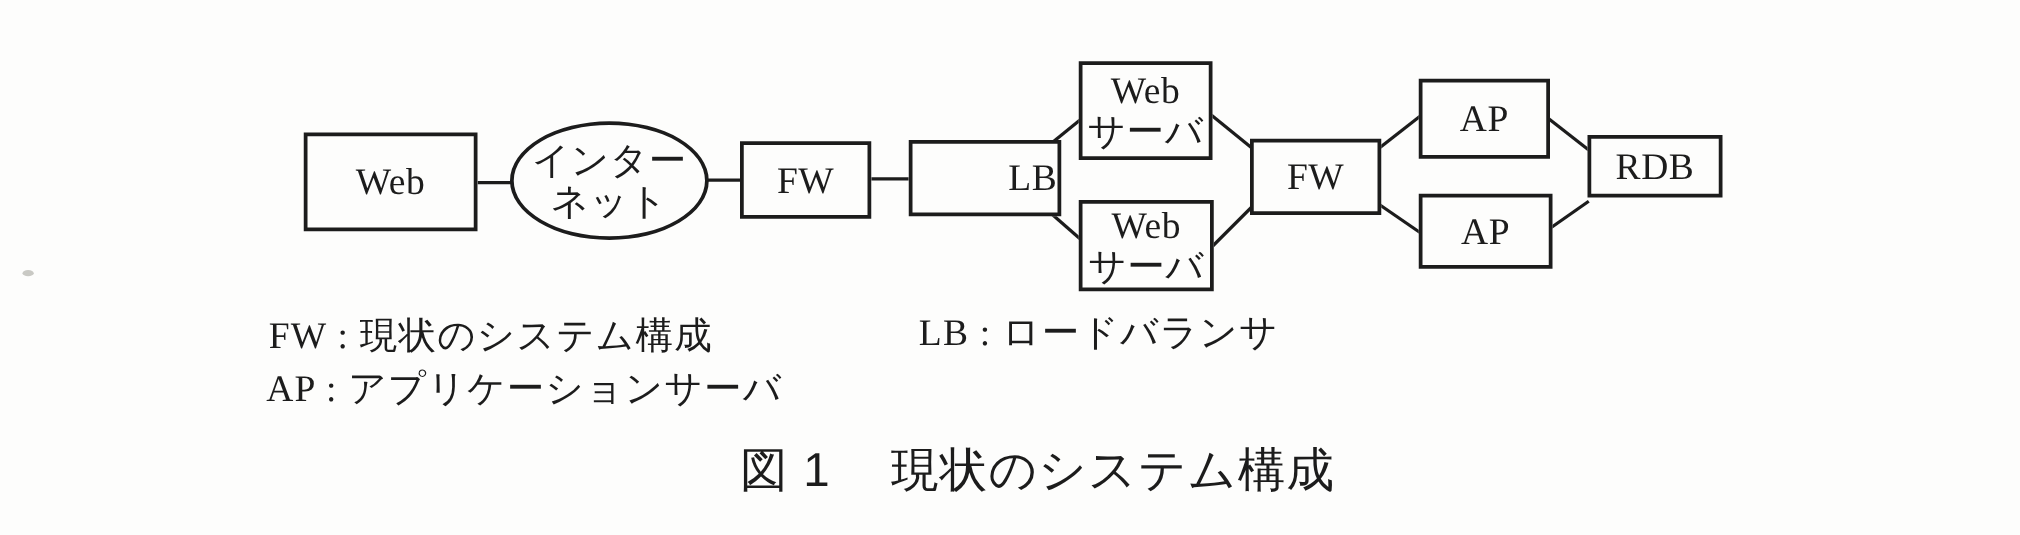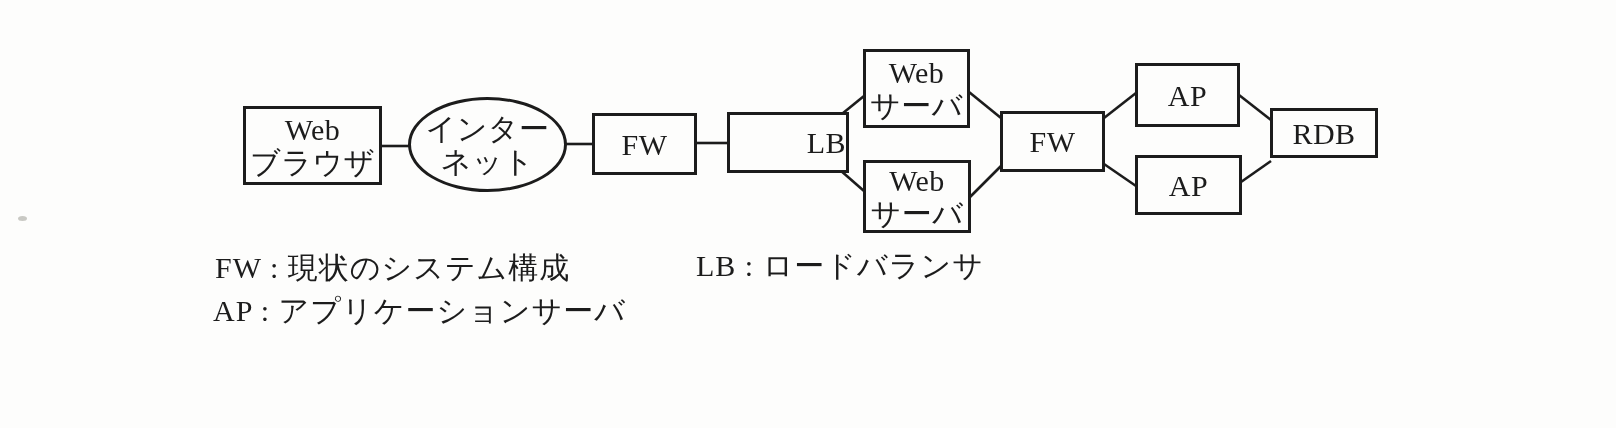--- a/index.html
+++ b/index.html
@@ -38,21 +38,21 @@
   #n-ap2        { left:1135px; top:155px; width:107px; height:60px; }
   #n-rdb        { left:1270px; top:108px; width:108px; height:50px; }
 
   .legend-item {
     position:absolute;
     font-size:30px;
     letter-spacing:1px;
     white-space:pre;
   }
   #lg-fw  { left:215px; top:248px; }
-  #lg-lb  { left:696px; top:246px; }
+  #lg-lb  { left:735px; top:246px; }
   #lg-ap  { left:213px; top:291px; }
   #lg-rdb { left:718px; top:289px; }
 
   .caption {
     position:absolute;
     left:592px; top:351px;
     display:flex; gap:48px;
     font-family:"Liberation Sans","DejaVu Sans",sans-serif;
     font-size:38px;
     letter-spacing:1px;
@@ -81,21 +81,20 @@
     <line x1="969" y1="92" x2="1001" y2="118"></line>
     <line x1="970" y1="197" x2="1001" y2="166"></line>
     <line x1="1104" y1="118" x2="1136" y2="93"></line>
     <line x1="1104" y1="164" x2="1136" y2="186"></line>
     <line x1="1239" y1="95" x2="1271" y2="120"></line>
     <line x1="1241" y1="182" x2="1271" y2="161"></line>
   </svg>
 
   <div class="node" id="n-webbrowser">
     <span>Web</span>
-    <span>ブラウザ</span>
   </div>
 
   <div class="node ellipse" id="n-internet">
     <span>インター</span>
     <span>ネット</span>
   </div>
 
   <div class="node" id="n-fw1">
     <span>FW</span>
   </div>
@@ -127,16 +126,20 @@
   </div>
 
   <div class="node" id="n-rdb">
     <span>RDB</span>
   </div>
 
   <div class="legend-item" id="lg-fw">FW : 現状のシステム構成</div>
   <div class="legend-item" id="lg-lb">LB : ロードバランサ</div>
   <div class="legend-item" id="lg-ap">AP : アプリケーションサーバ</div>
 
+  <div class="caption">
+    <span>図 1</span>
+    <span>現状のシステム構成</span>
+  </div>
 
   <div class="speck"></div>
 
 </div>
 
 </body></html>

